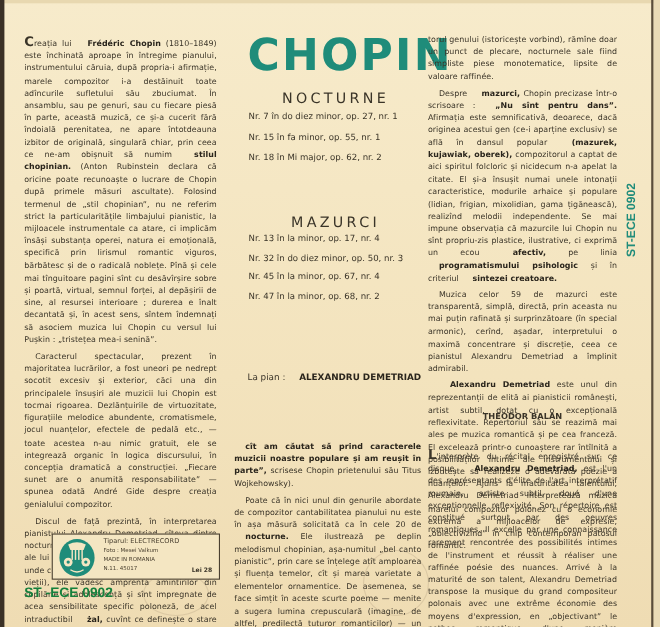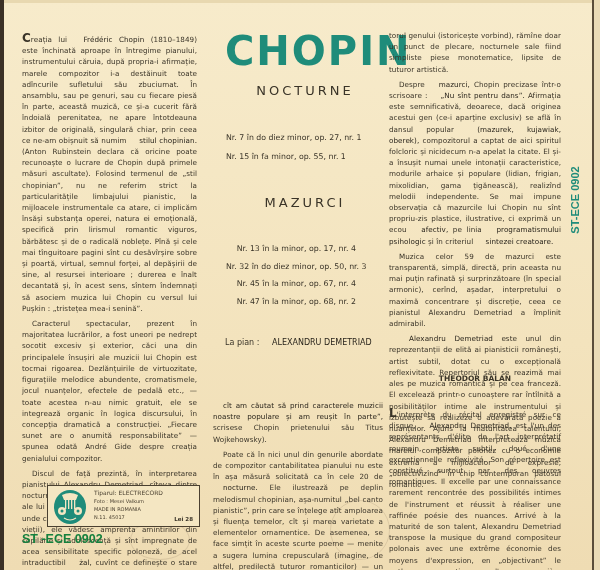--- a/index.html
+++ b/index.html
@@ -20,32 +20,32 @@
   .right-strip { position: absolute; right: 0; top: 0; width: 6px; height: 570px; background: #eadbb6; }
 
   .col { position: absolute; font-size: 7.2px; line-height: 11.2px; text-align: justify; letter-spacing: 0.05px; }
   .col p { text-indent: 10px; margin-bottom: 4px; }
   .col p.noindent { text-indent: 0; }
   .col1 { left: 22px; top: 33px; width: 175px; }
   .col3 { left: 389px; top: 30px; width: 172px; }
   .col2b { left: 213px; top: 400px; width: 170px; }
 
   .dropcap { font-size: 12px; font-weight: bold; }
-  b { font-weight: normal; color: #2a251c; padding-left: 10px; }
+  b { font-weight: bold; color: #2a251c; padding-left: 10px; }
 
   .title {
     position: absolute; left: 225px; top: 28px; width: 150px;
     font-family: "DejaVu Sans", sans-serif; font-weight: bold;
     font-size: 40px; letter-spacing: 2px; color: #1f8c7a; text-align: center;
   }
   .section-head {
     position: absolute; left: 220px; width: 170px; text-align: center;
     font-size: 13px; letter-spacing: 3px; color: #3a3428;
   }
-  .list { position: absolute; left: 226px; font-size: 7.8px; margin-top: 32px; }
+  .list { position: absolute; left: 226px; font-size: 7.8px; }
   .list .item { height: 18.5px; white-space: nowrap; }
   .list.mazurci .item { height: 17.6px; }
   .pianist { position: absolute; left: 225px; top: 338px; font-size: 8px; }
   .pianist b { font-size: 8px; }
   .author { position: absolute; left: 389px; top: 374px; width: 172px; text-align: center; font-size: 7.5px; font-weight: bold; }
 
   .side-code {
     position: absolute; left: 568px; top: 150px; width: 14px; height: 100px;
     display: flex; align-items: center; justify-content: center;
   }
@@ -86,41 +86,42 @@
   <p>Caracterul spectacular, prezent în majoritatea lucrărilor, a fost uneori pe nedrept socotit excesiv și exterior, căci una din principalele însușiri ale muzicii lui Chopin est tocmai rigoarea. Dezlănțuirile de virtuozitate, figurațiile melodice abundente, cromatismele, jocul nuanțelor, efectele de pedală etc., — toate acestea n-au nimic gratuit, ele se integrează organic în logica discursului, în concepția dramatică a construcției. „Fiecare sunet are o anumită responsabilitate” — spunea odată André Gide despre creația genialului compozitor.</p>
   <p>Discul de față prezintă, în interpretarea pianistului Alexandru Demetriad, cîteva dintre nocturnele și mazurcile cele mai reprezentative ale lui Chopin. Scrise departe de țară, la Paris, unde compozitorul a trăit 18 ani (ultima parte a vieții), ele vădesc amprenta amintirilor din copilărie și adolescență și sînt impregnate de acea sensibilitate specific poloneză, de acel intraductibil <b>żal,</b> cuvînt ce definește o stare sufletească aparte, un fel de nostalgie, înrudită cu -ul german și cu  românesc. </p>
 </div>
 
 <div class="title">CHOPIN</div>
 
 <div class="section-head" style="top:83px;">NOCTURNE</div>
 <div class="list nocturne" style="top:101px;">
   <div class="item">Nr.  7 în do diez minor, op. 27, nr. 1</div>
   <div class="item">Nr. 15 în fa minor, op. 55, nr. 1</div>
+  <div class="item">Nr. 18 în Mi major, op. 62, nr. 2</div>
 </div>
 
 <div class="section-head" style="top:195px;">MAZURCI</div>
-<div class="list mazurci" style="top:212px;text-align:center;">
+<div class="list mazurci" style="top:212px;">
   <div class="item">Nr. 13 în la minor, op. 17, nr. 4</div>
   <div class="item">Nr. 32 în do diez minor, op. 50, nr. 3</div>
   <div class="item">Nr. 45 în la minor, op. 67, nr. 4</div>
   <div class="item">Nr. 47 în la minor, op. 68, nr. 2</div>
 </div>
 
 <div class="pianist">
   <span>La pian : </span><b>ALEXANDRU DEMETRIAD</b>
 </div>
 
 <div class="col col2b">
   <p class="noindent"><b>cît am căutat să prind caracterele muzicii noastre populare și am reușit în parte”,</b> scrisese Chopin prietenului său Titus Wojkehowsky).</p>
   <p>Poate că în nici unul din genurile abordate de compozitor cantabilitatea pianului nu este în așa măsură solicitată ca în cele 20 de <b>nocturne.</b> Ele ilustrează pe deplin melodismul chopinian, așa-numitul „bel canto pianistic”, prin care se înțelege atît amploarea și fluența temelor, cît și marea varietate a elementelor ornamentice. De asemenea, se face simțit în aceste scurte poeme — menite a sugera lumina crepusculară (imagine, de altfel, predilectă tuturor romanticilor) — un anume dramatism, rezultat din tratarea armonică deosebit de complexă și îndrăzneață. Astfel, Chopin poate fi considerat întemeietorul artistic al nocturnei ; Field, crea-</p>
 </div>
 
 <div class="col col3">
-  <p class="noindent">torul genului (istoricește vorbind), rămîne doar un punct de plecare, nocturnele sale fiind simpliste piese monotematice, lipsite de tuturor artistică.</p>
+  <p class="noindent">torul genului (istoricește vorbind), rămîne doar un punct de plecare, nocturnele sale fiind simpliste piese monotematice, lipsite de valoare raffinée.</p>
   <p>Despre <b>mazurci,</b> Chopin precizase într-o scrisoare : <b>„Nu sînt pentru dans”.</b> Afirmația este semnificativă, deoarece, dacă originea acestui gen (ce-i aparține exclusiv) se află în dansul popular <b>(mazurek, kujawiak, oberek),</b> compozitorul a captat de aici spiritul folcloric și nicidecum n-a apelat la citate. El și-a însușit numai unele intonații caracteristice, modurile arhaice și populare (lidian, frigian, mixolidian, gama țigănească), realizînd melodii independente. Se mai impune observația că mazurcile lui Chopin nu sînt propriu-zis plastice, ilustrative, ci exprimă un ecou <b>afectiv,</b> pe linia <b>programatismului psihologic</b> și în criteriul <b>sintezei creatoare.</b></p>
   <p>Muzica celor 59 de mazurci este transparentă, simplă, directă, prin aceasta nu mai puțin rafinată și surprinzătoare (în special armonic), cerînd, așadar, interpretului o maximă concentrare și discreție, ceea ce pianistul Alexandru Demetriad a împlinit admirabil.</p>
   <p><b>Alexandru Demetriad</b> este unul din reprezentanții de elită ai pianisticii românești, artist subtil, dotat cu o excepțională reflexivitate. Repertoriul său se reazimă mai ales pe muzica romantică și pe cea franceză. El excelează printr-o cunoaștere rar întîlnită a posibilităților intime ale instrumentului și izbutește să realizeze o adevărată poezie a nuanțelor. Ajuns la maturitatea talentului, Alexandru Demetriad interpretează muzica marelui compozitor polonez cu o economie extremă a mijloacelor de expresie, „obiectivizînd” în chip contemporan patosul romantic.</p>
 </div>
 <div class="author">THEODOR BALAN</div>
 <div class="col col3" style="top:408px;">
   <p class="noindent"><span class="dropcap">L</span>'interprète du récital enregistré sur ce disque, <b>Alexandru Demetriad,</b> est l'un des représentants d'élite de l'art interprétatif roumain, artiste subtil, doué d'une exceptionnelle reflexivité. Son répertoire est constitué surtout par des oeuvres romantiques. Il excelle par une connaissance rarement rencontrée des possibilités intimes de l'instrument et réussit à réaliser une raffinée poésie des nuances. Arrivé à la maturité de son talent, Alexandru Demetriad transpose la musique du grand compositeur polonais avec une extrême économie des moyens d'expression, en „objectivant” le pathos romantique d'une manière contemporaine.</p>
 </div>
 
 <div class="side-code">

